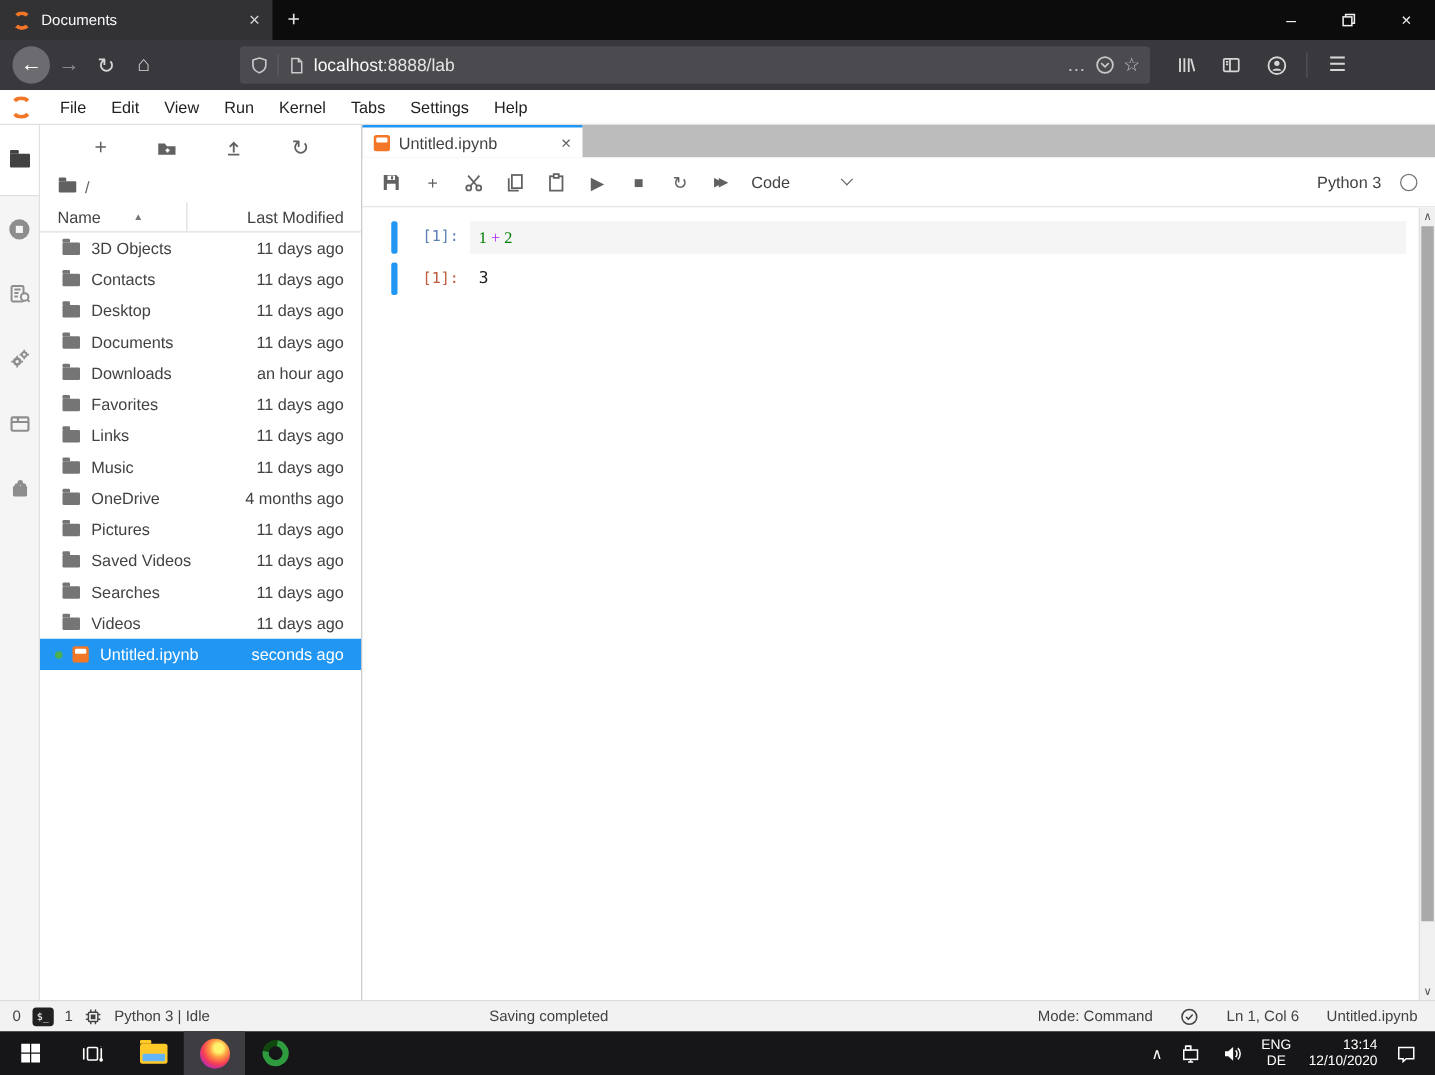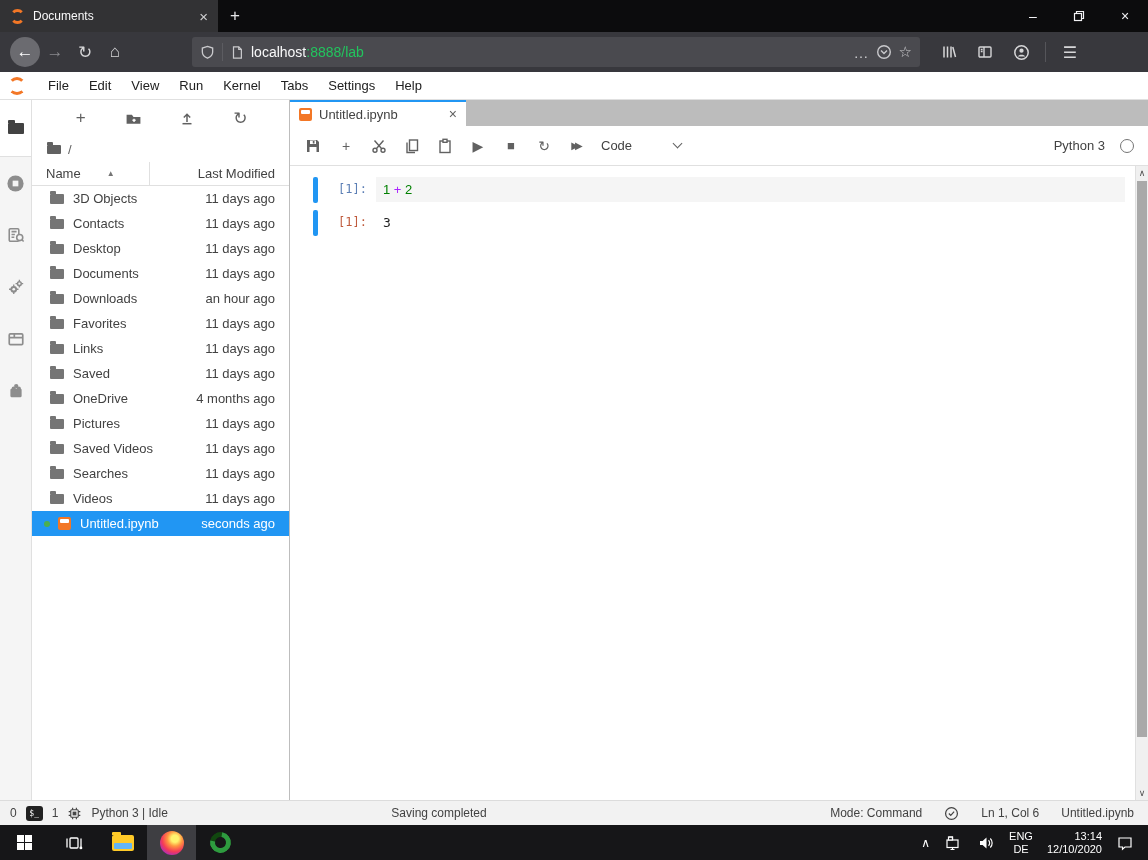--- a/index.html
+++ b/index.html
@@ -21,21 +21,21 @@
   .jring { width:15px; height:15px; border-radius:50%; border:3px solid transparent; border-top-color:#f37726; border-bottom-color:#f37726; flex:none; }
 
   
   .ff-navbar { height:40px; background:#38383d; display:flex; align-items:center; padding:0 10px; }
   .nav-btn { width:30px; height:30px; border-radius:50%; display:flex; align-items:center; justify-content:center; color:#d6d6d8; font-size:17px; flex:none; }
   .nav-btn.back { background:#6b6b70; color:#fff; }
   .nav-btn.fwd { color:#8a8a8e; }
   .urlbar { margin-left:62px; width:728px; height:30px; background:#4a4a4f; border-radius:3px; display:flex; align-items:center; padding:0 8px; gap:7px; }
   .url-divider { width:1px; height:18px; background:#5c5c61; }
   .url-text { flex:1; font-size:14px; color:#f9f9fa; white-space:nowrap; }
-  .url-text .dim { color:#22c55e; }
+  .url-text .dim { color:#e5e5e5; }
   .url-action { color:#c9c9cc; font-size:15px; }
   .ff-right { display:flex; align-items:center; gap:6px; margin-left:14px; }
   .ff-right .tb-btn { width:30px; height:30px; display:flex; align-items:center; justify-content:center; color:#d6d6d8; font-size:16px; }
   .ff-right .sep { width:1px; height:20px; background:#55555a; margin:0 3px; }
 
   
   .jlab { position:absolute; top:72px; left:0; right:0; bottom:35px; background:#fff; display:flex; flex-direction:column; }
   .jmenubar { height:28px; background:#fff; border-bottom:1px solid #e0e0e0; display:flex; align-items:center; padding-left:8px; flex:none; }
   .jlogo { width:18px; height:18px; border-radius:50%; border:3px solid transparent; border-top-color:#f37726; border-bottom-color:#f37726; margin-right:12px; }
   .jmenu-item { padding:0 10px; color:#212121; font-size:13px; line-height:27px; }
@@ -87,21 +87,21 @@
   .nb-toolbar .grow { flex:1; }
   .kernel-name { color:#424242; font-size:13px; }
   .kernel-dot { width:14px; height:14px; border-radius:50%; border:1.5px solid #757575; }
 
   
   .nb-content { flex:1; background:#fff; position:relative; overflow:hidden; }
   .cellrow { display:flex; align-items:flex-start; margin:11px 23px 0 23px; }
   .collapser { width:5px; height:26px; border-radius:2px; background:#2196f3; flex:none; }
   .prompt { width:58px; text-align:right; padding:5px 9px 0 0; font-family:"DejaVu Sans Mono", monospace; font-size:12px; color:#5c7fb5; flex:none; white-space:nowrap; }
   .prompt.out { color:#bf5b3d; }
-  .editor { flex:1; background:#f5f5f5; padding:5px 7px; font-family:Liberation Sans, sans-serif; font-size:13px; color:#212121; white-space:pre; }
+  .editor { flex:1; background:#f5f5f5; padding:5px 7px; font-family:Liberation Serif, serif; font-size:13px; color:#212121; white-space:pre; }
   .tok-num { color:#008000; }
   .tok-op { color:#aa22ff; }
   .outval { padding:5px 0 0 7px; font-family:"DejaVu Sans Mono", monospace; font-size:13px; color:#212121; }
   .vscroll { position:absolute; top:0; right:0; bottom:0; width:13px; background:#f0f0f0; border-left:1px solid #e0e0e0; }
   .vscroll .arr { position:absolute; left:0; width:100%; text-align:center; font-size:9px; color:#505050; }
   .vscroll .arr.up { top:2px; }
   .vscroll .arr.dn { bottom:2px; }
   .vscroll .thumb { position:absolute; left:1px; right:1px; top:15px; height:556px; background:#a9a9a9; }
 
   
@@ -320,21 +320,21 @@
             <span class="rname">Favorites</span>
             <span class="rmod">11 days ago</span>
           </div>
         <div class="fb-row">
             <span class="folder-sm"></span>
             <span class="rname">Links</span>
             <span class="rmod">11 days ago</span>
           </div>
         <div class="fb-row">
             <span class="folder-sm"></span>
-            <span class="rname">Saved</span>
+            <span class="rname">Music</span>
             <span class="rmod">11 days ago</span>
           </div>
         <div class="fb-row">
             <span class="folder-sm"></span>
             <span class="rname">OneDrive</span>
             <span class="rmod">4 months ago</span>
           </div>
         <div class="fb-row">
             <span class="folder-sm"></span>
             <span class="rname">Pictures</span>

